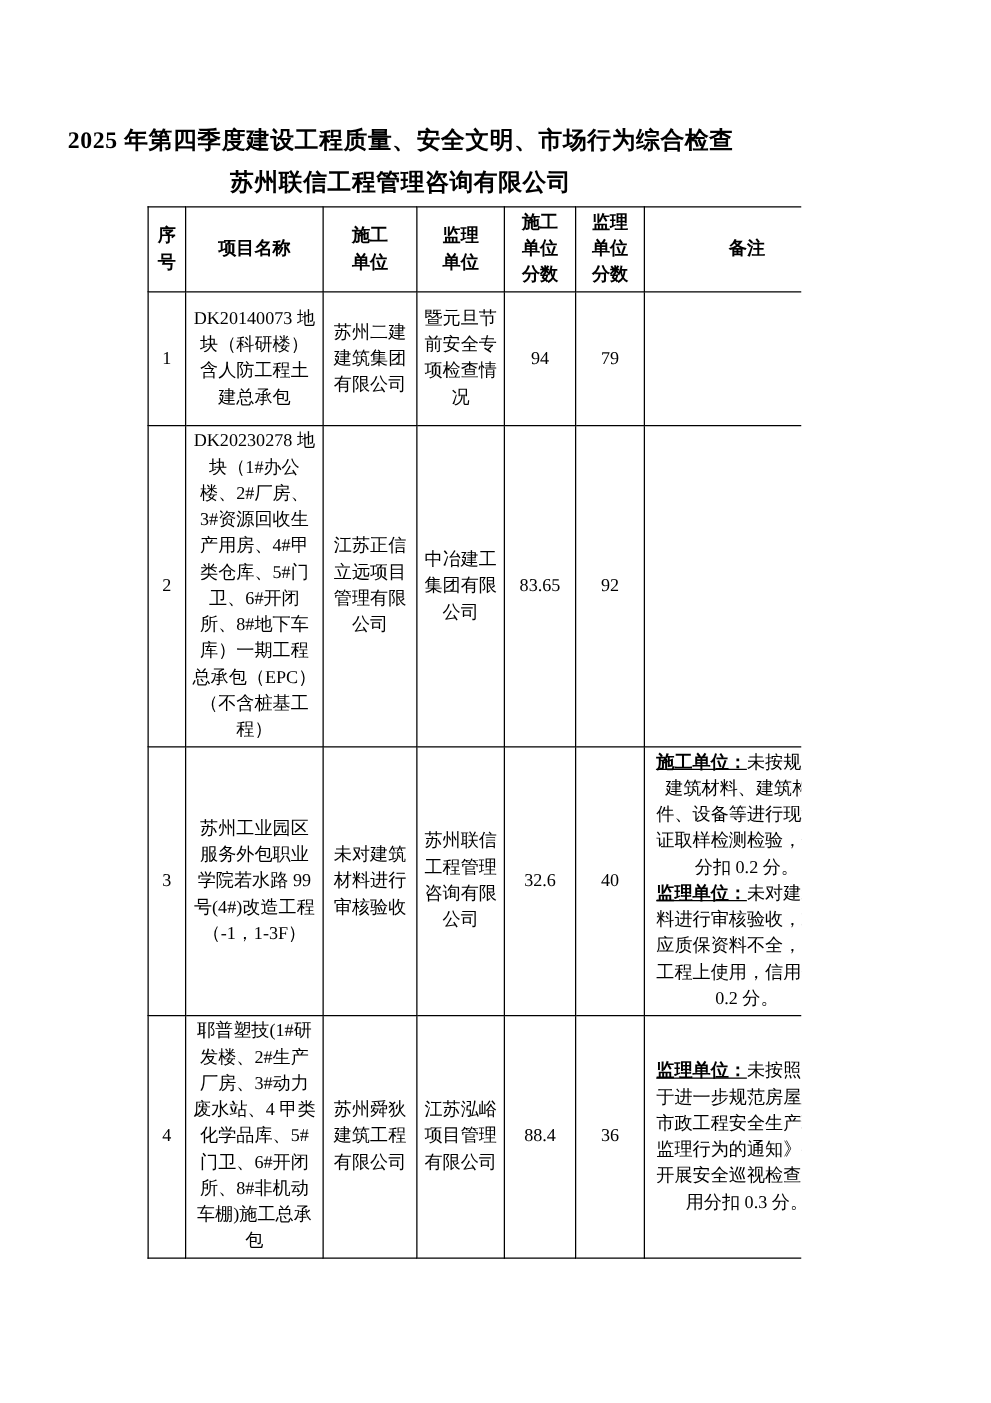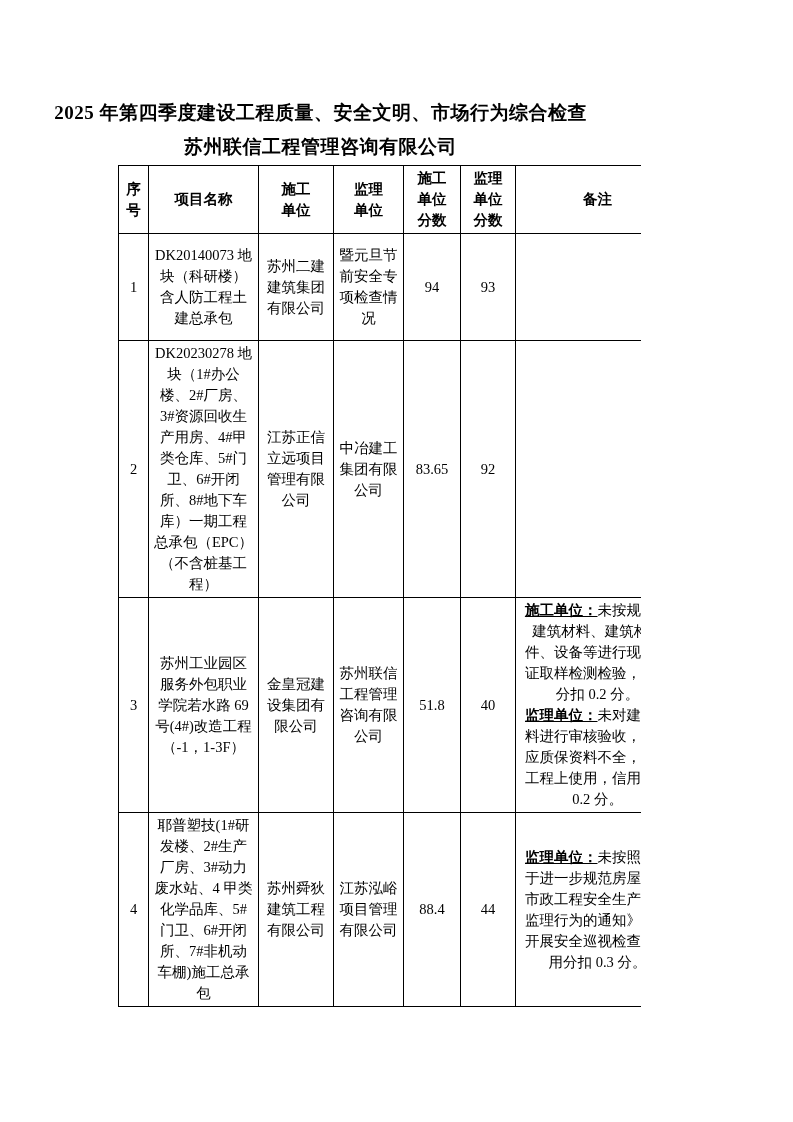--- a/index.html
+++ b/index.html
@@ -98,51 +98,51 @@
         <th>备注</th>
       </tr>
     </thead>
     <tbody>
       <tr class="row-1">
         <td>1</td>
         <td>DK20140073 地块（科研楼）含人防工程土建总承包</td>
         <td>苏州二建建筑集团有限公司</td>
         <td>暨元旦节前安全专项检查情况</td>
         <td>94</td>
-        <td>93</td>
+        <td>79</td>
         <td class="remark-cell"></td>
       </tr>
       <tr class="row-2">
         <td>2</td>
         <td>DK20230278 地块（1#办公楼、2#厂房、3#资源回收生产用房、4#甲类仓库、5#门卫、6#开闭所、8#地下车库）一期工程总承包（EPC）（不含桩基工程）</td>
         <td>江苏正信立远项目管理有限公司</td>
         <td>中冶建工集团有限公司</td>
         <td>83.65</td>
         <td>92</td>
         <td class="remark-cell"></td>
       </tr>
       <tr class="row-3">
         <td>3</td>
-        <td>苏州工业园区服务外包职业学院若水路 69 号(4#)改造工程（-1，1-3F）</td>
-        <td>金皇冠建设集团有限公司</td>
+        <td>苏州工业园区服务外包职业学院若水路 99 号(4#)改造工程（-1，1-3F）</td>
+        <td>未对建筑材料进行审核验收</td>
         <td>苏州联信工程管理咨询有限公司</td>
-        <td>51.8</td>
+        <td>32.6</td>
         <td>40</td>
         <td class="remark-cell v-top">
           <p class="remark-para"><span class="remark-label">施工单位：</span><span>未按规定对建筑材料、建筑构配件、设备等进行现场见证取样检测检验，信用分扣 0.2 分。</span></p>
           <p class="remark-para"><span class="remark-label">监理单位：</span><span>未对建筑材料进行审核验收，或相应质保资料不全，即在工程上使用，信用分扣 0.2 分。</span></p>
         </td>
       </tr>
       <tr class="row-4">
         <td>4</td>
-        <td>耶普塑技(1#研发楼、2#生产厂房、3#动力废水站、4 甲类化学品库、5#门卫、6#开闭所、7#非机动车棚)施工总承包</td>
+        <td>耶普塑技(1#研发楼、2#生产厂房、3#动力废水站、4 甲类化学品库、5#门卫、6#开闭所、8#非机动车棚)施工总承包</td>
         <td>苏州舜狄建筑工程有限公司</td>
         <td>江苏泓峪项目管理有限公司</td>
         <td>88.4</td>
-        <td>44</td>
+        <td>36</td>
         <td class="remark-cell">
           <p class="remark-para"><span class="remark-label">监理单位：</span><span>未按照《关于进一步规范房屋建筑市政工程安全生产现场监理行为的通知》要求开展安全巡视检查，信用分扣 0.3 分。</span></p>
         </td>
       </tr>
     </tbody>
   </table>
 
 </div>
 
 </body></html>

